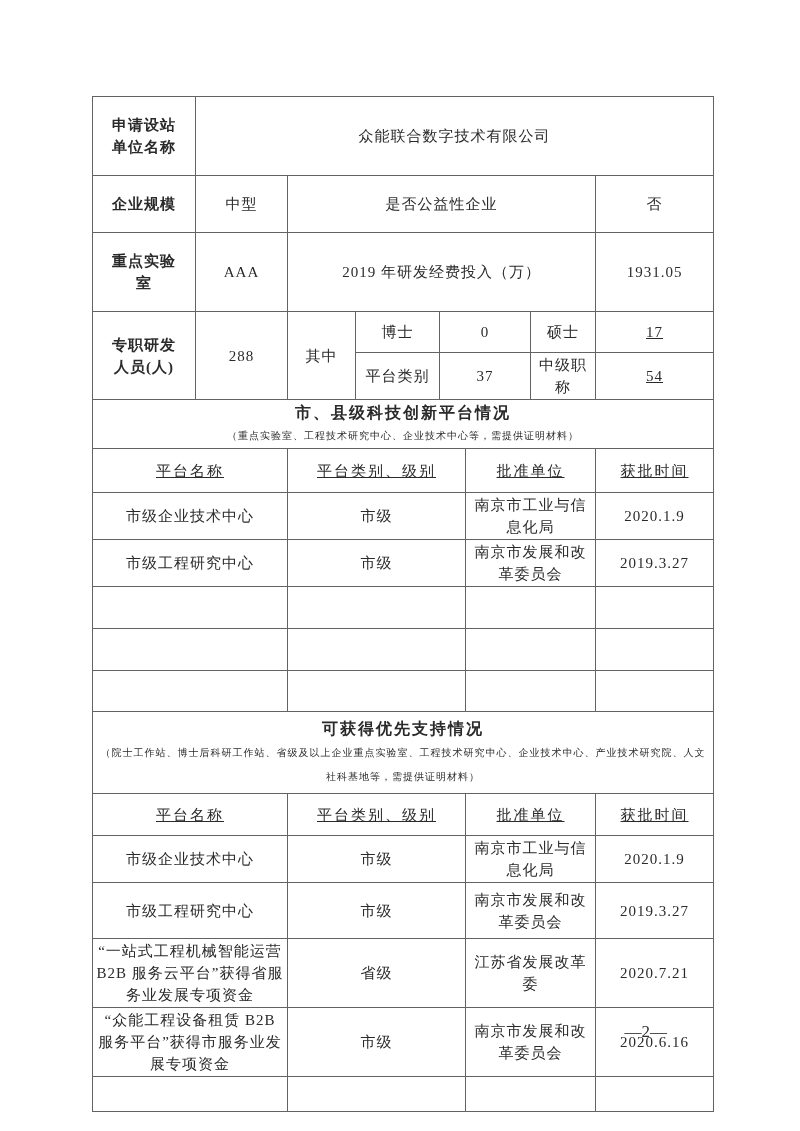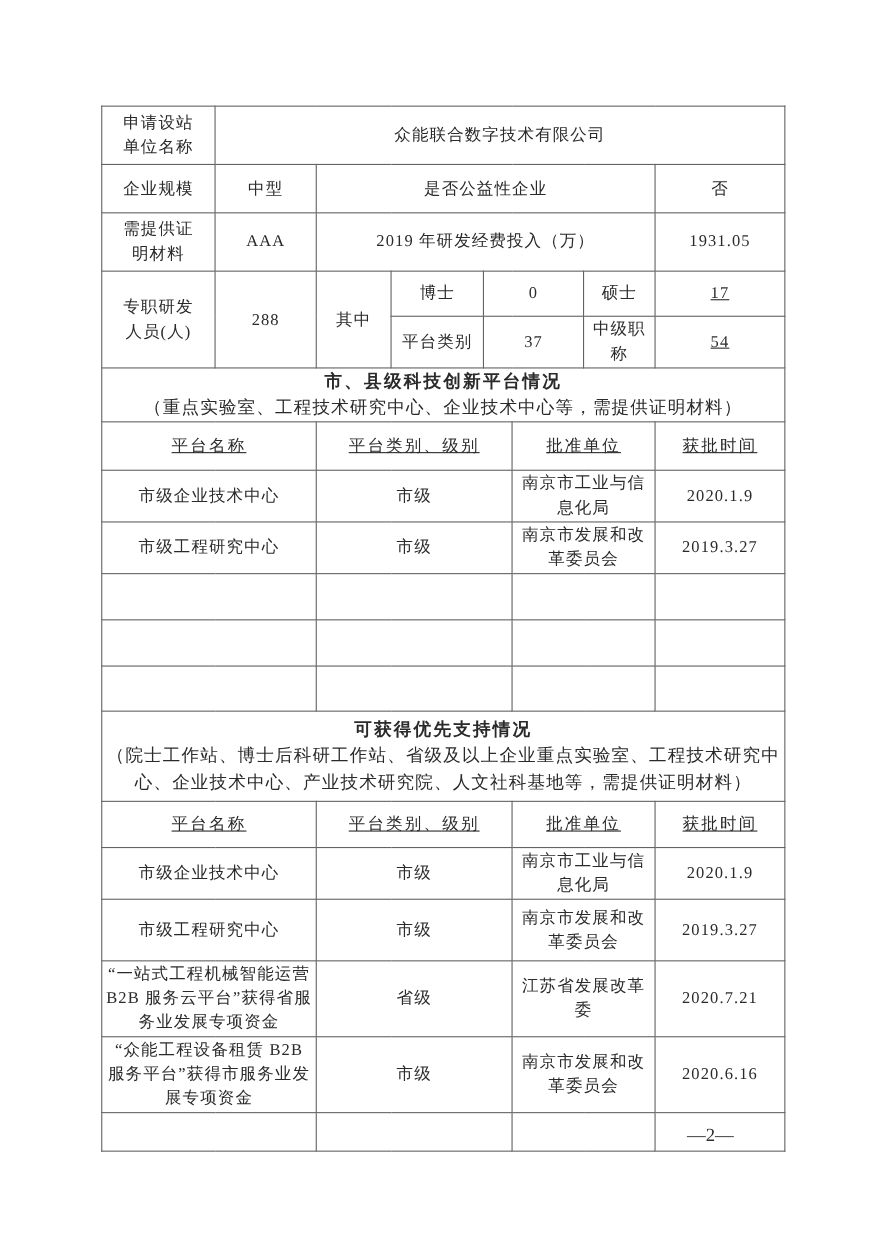--- a/index.html
+++ b/index.html
@@ -11,24 +11,24 @@
   }
   .doc-table {
     position: absolute; left: 92px; top: 96px; width: 621px;
     border-collapse: collapse; table-layout: fixed;
     font-size: 15px; letter-spacing: 1px; line-height: 22px;
   }
   .doc-table td {
     border: 1px solid #636363; text-align: center; vertical-align: middle;
     padding: 1px 3px; overflow: hidden;
   }
-  td.label-cell { padding: 4px 15px; }
+  td.label-cell { padding: 17px 15px; font-weight: bold; }
   .sec-head-cell { padding: 2px 4px; }
   .sec-title { font-weight: bold; font-size: 16px; letter-spacing: 2px; line-height: 24px; }
-  .sec-sub { font-size: 16px; letter-spacing: 1px; line-height: 24px; }
+  .sec-sub { font-size: 10px; letter-spacing: 1px; line-height: 24px; }
   .s1-sub { line-height: 22px; }
   .hdr-cell { letter-spacing: 2px; text-decoration: underline; }
   .num-left { text-align: left; padding-left: 9px; text-decoration: underline; }
   .name-left { text-align: left; padding: 1px 4px 1px 5px; font-family: Liberation Serif, serif; }
   .page-num {
     position: absolute; left: 92px; top: 1022px; width: 621px;
     text-align: right; padding-right: 46px;
     font-size: 17px; color: #303030; letter-spacing: 0px;
   }
 </style>
@@ -54,21 +54,21 @@
   </tr>
 
   <tr style="height:44px">
     <td class="label-cell">企业规模</td>
     <td>中型</td>
     <td colspan="5">是否公益性企业</td>
     <td>否</td>
   </tr>
 
   <tr style="height:46px">
-    <td class="label-cell">需提供证明材料</td>
+    <td class="label-cell">重点实验室</td>
     <td>AAA</td>
     <td colspan="5">2019 年研发经费投入（万）</td>
     <td>1931.05</td>
   </tr>
 
   <tr style="height:41px">
     <td class="label-cell" rowspan="2">专职研发人员(人)</td>
     <td rowspan="2">288</td>
     <td rowspan="2">其中</td>
     <td>博士</td>

